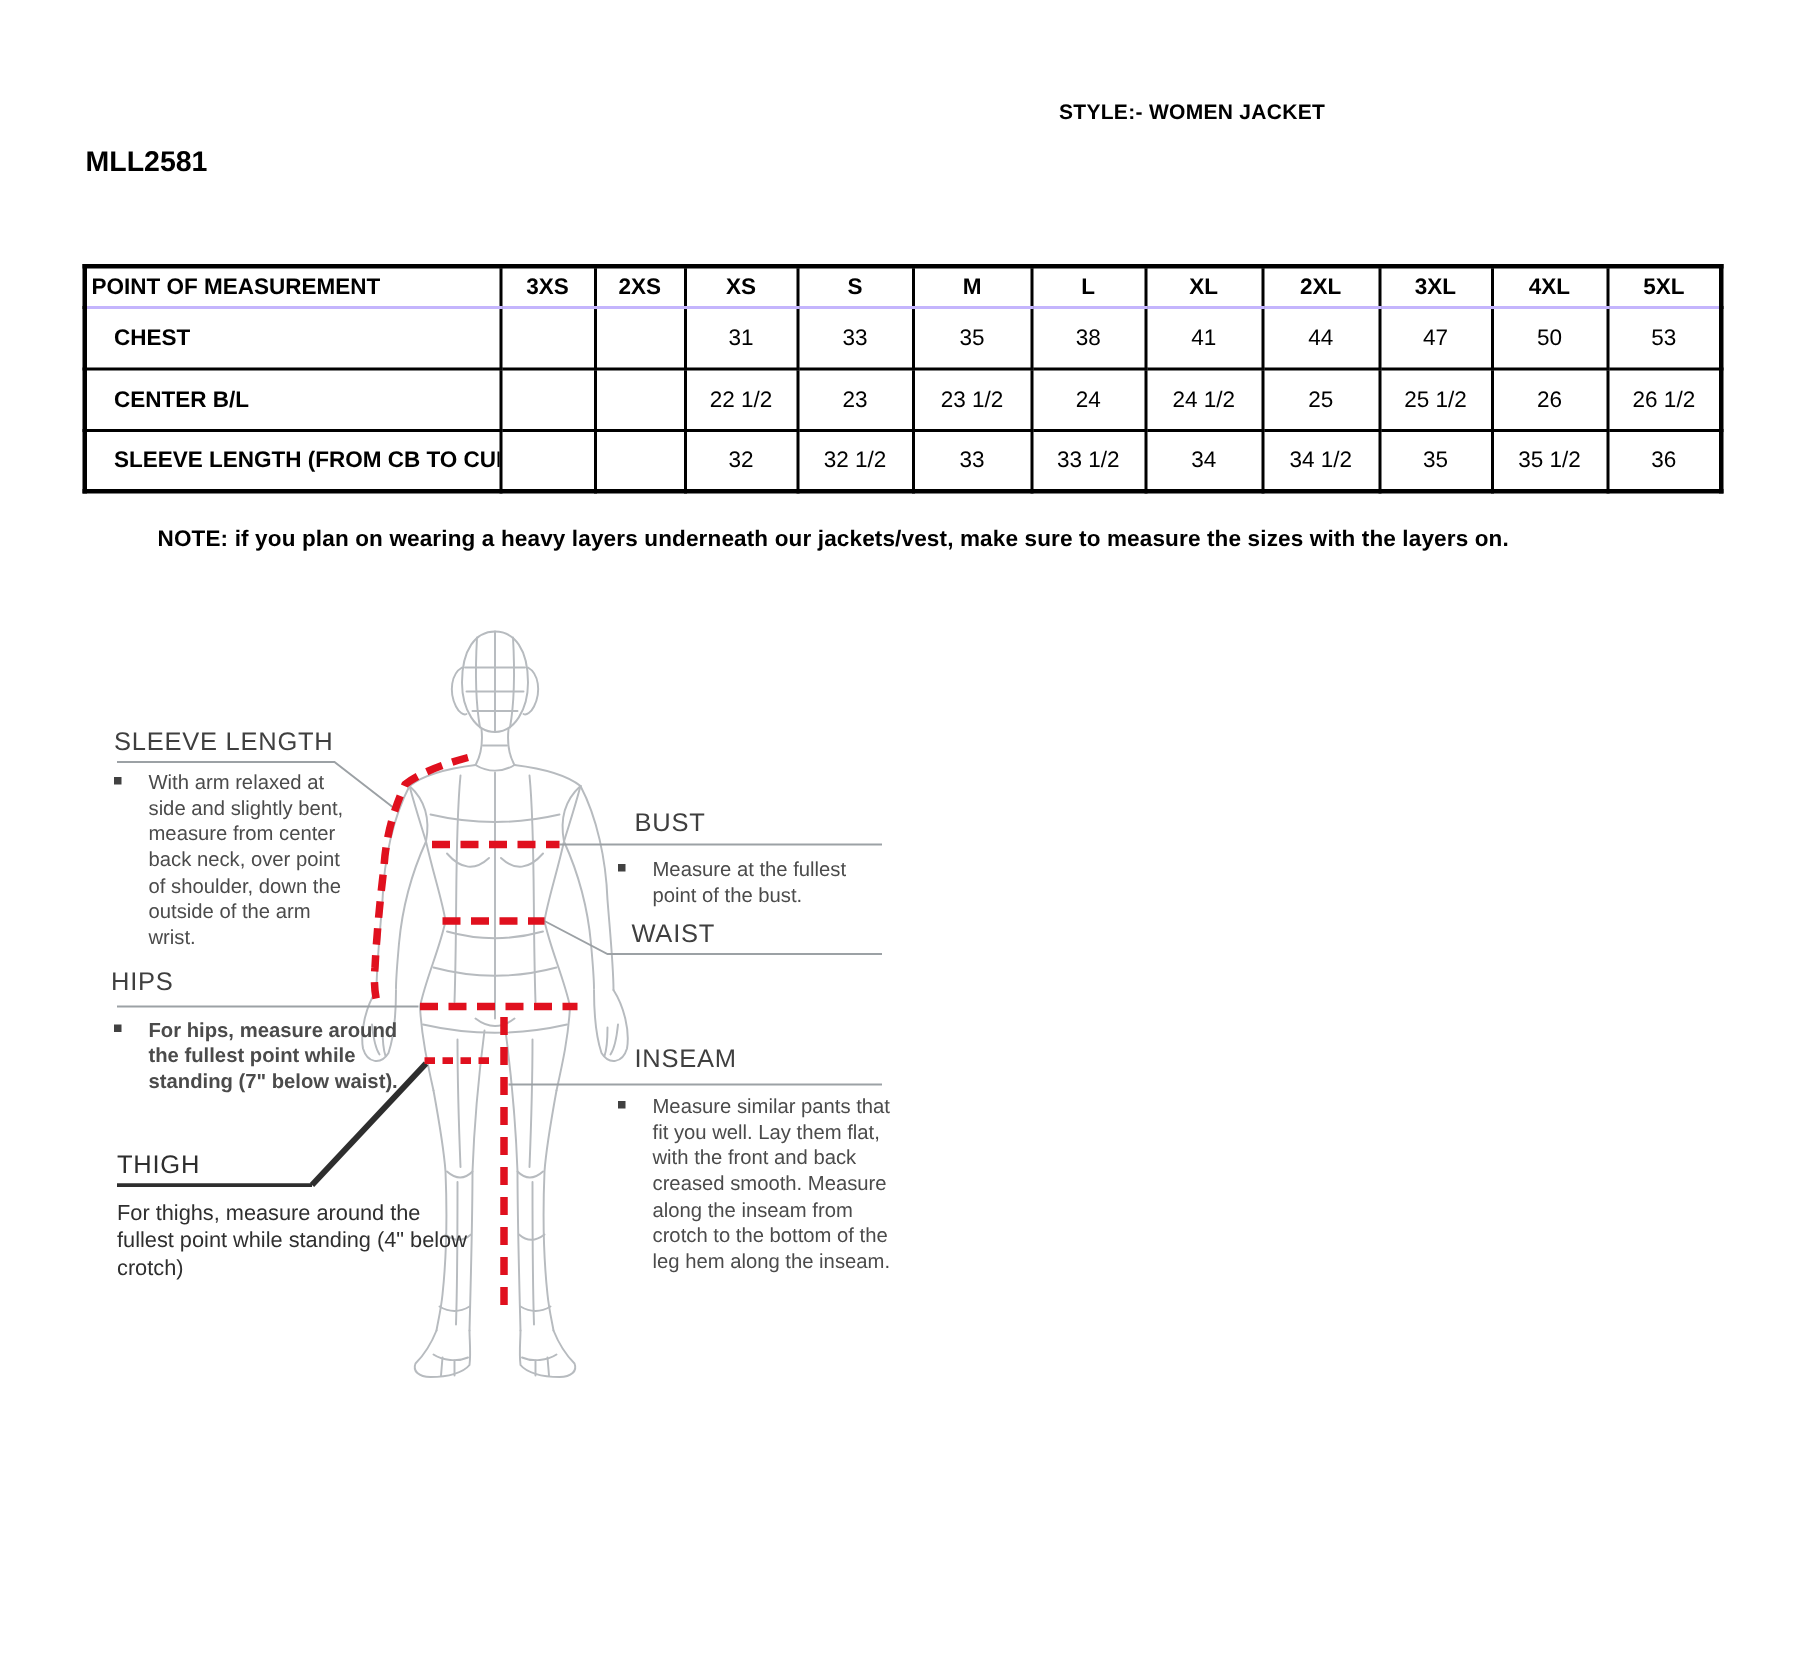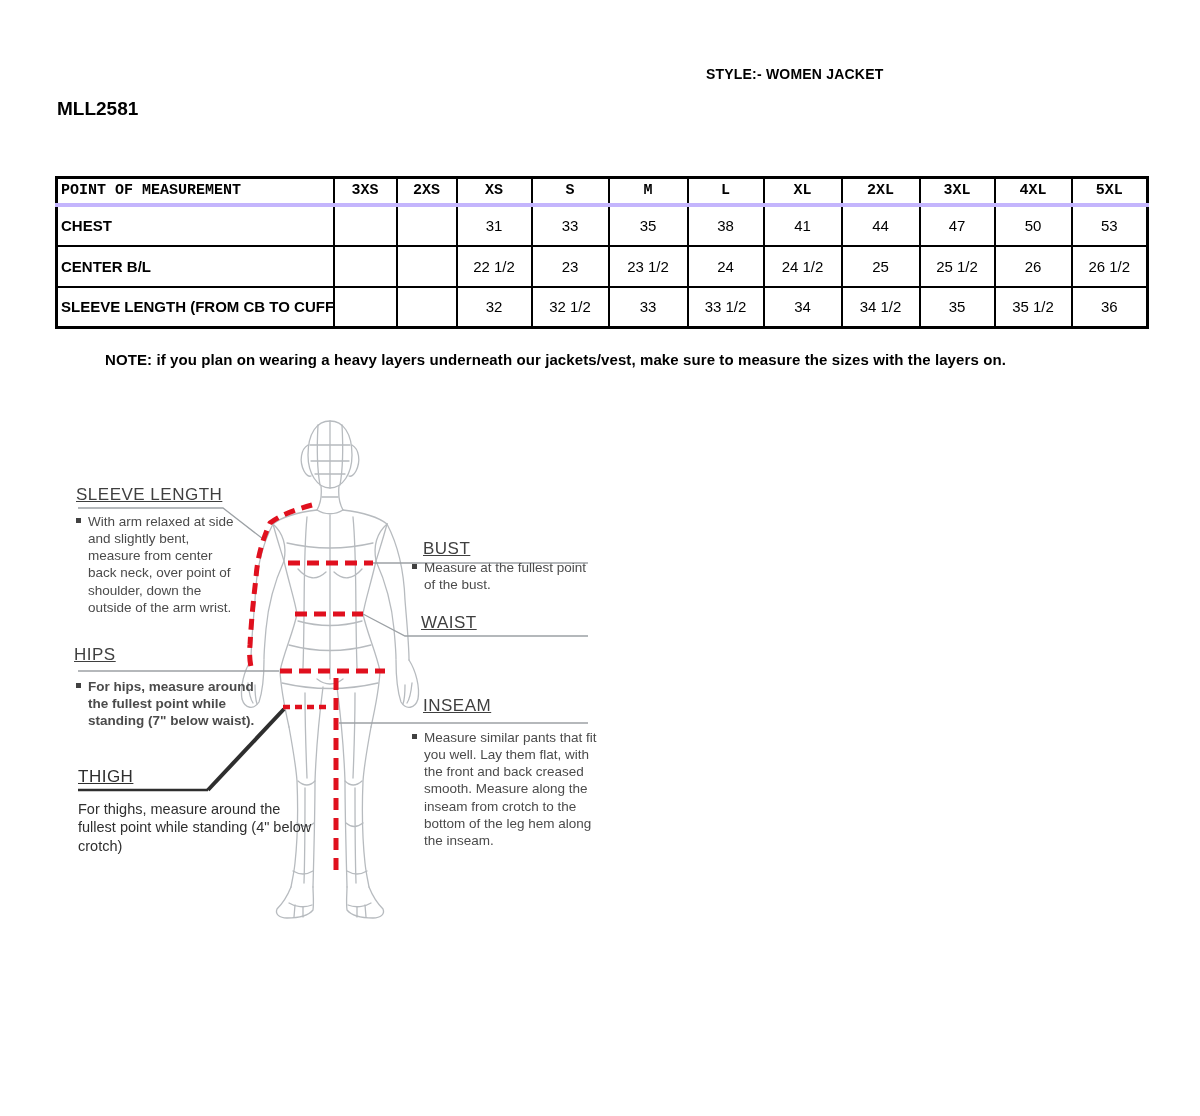--- a/index.html
+++ b/index.html
@@ -15,48 +15,48 @@
   .style-code  { left:57px;  top:98px; font-size:19px; font-weight:bold; }
 
   
   table.size-chart {
     position:absolute; left:55px; top:176px; width:1091px;
     border-collapse:collapse; border:3px solid #000; table-layout:fixed;
   }
   table.size-chart th, table.size-chart td {
     border:2px solid #000; font-size:15px; overflow:hidden; white-space:nowrap;
   }
-  table.size-chart thead th { height:27px; font-weight:bold; text-align:center; border-bottom:4px solid #c4b5fd;font-family:Liberation Mono, monospace; }
+  table.size-chart thead th { height:27px; font-weight:bold; text-align:center; border-bottom:2px solid #c4b5fd; }
   table.size-chart thead th.pom { text-align:left; padding-left:3px; }
   table.size-chart tbody td { height:41px; text-align:center; font-weight:normal; }
-  table.size-chart tbody td.row-label { text-align:left; padding-left:3px; font-weight:bold; }
+  table.size-chart tbody td.row-label { text-align:left; padding-left:18px; font-weight:bold; }
 
   
   .note-line { left:57px; top:351px; font-size:15px; font-weight:bold; letter-spacing:0.1px;margin-left:48px; }
 
   
   .guide { left:55px; top:393px; width:570px; height:535px; }
   .guide svg { position:absolute; left:0; top:0; }
   .sec-heading {
-    position:absolute; font-size:17px; color:#3f3f3f; letter-spacing:0.5px; font-weight:normal;text-decoration:underline;
+    position:absolute; font-size:17px; color:#3f3f3f; letter-spacing:0.5px; font-weight:normal;
   }
   .sec-desc {
-    position:absolute; display:flex; gap:7px;
+    position:absolute; display:flex; gap:18px;
     font-size:13.5px; line-height:1.27; color:#4b4b4b;
   }
   .bullet { flex:0 0 auto; width:5px; height:5px; background:#414141; margin-top:5px; }
 
   .h-sleeve { left:21px;  top:92px;  }
   .d-sleeve { left:21px;  top:120px; width:164px; }
   .h-hips   { left:19px;  top:252px; }
   .d-hips   { left:21px;  top:285px; width:198px;font-weight:bold; }
   .h-thigh  { left:23px;  top:374px; color:#2e2e2e; }
   .d-thigh  { left:23px;  top:407px; width:238px; font-size:14.5px; color:#2f2f2f; }
   .h-bust   { left:368px; top:146px; }
-  .d-bust   { left:357px; top:166px; width:178px; }
+  .d-bust   { left:357px; top:178px; width:178px; }
   .h-waist  { left:366px; top:220px; }
   .d-waist  { left:357px; top:254px; width:182px; }
   .h-inseam { left:368px; top:303px; }
   .d-inseam { left:357px; top:336px; width:192px; }
 </style>
 </head>
 <body>
 
 <div class="abs style-title">STYLE:- WOMEN JACKET</div>
 <div class="abs style-code">MLL2581</div>

